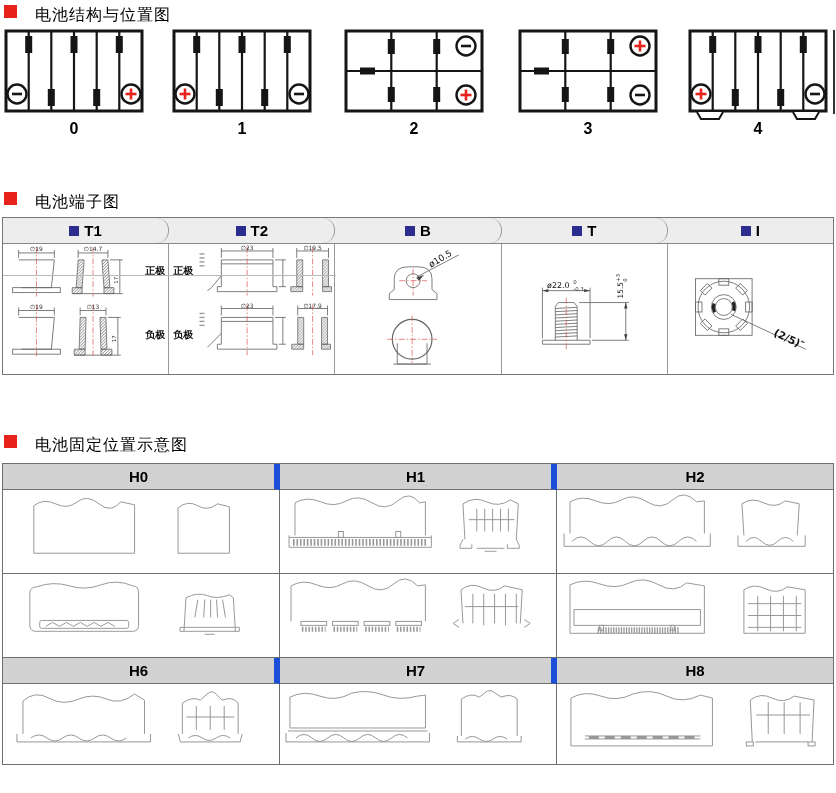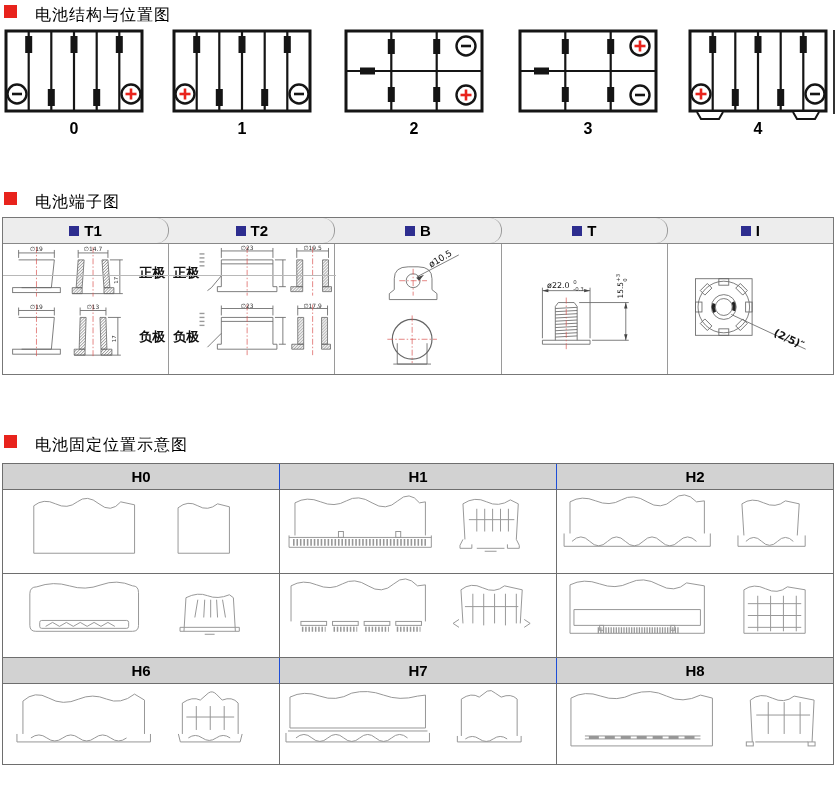--- a/index.html
+++ b/index.html
@@ -21,27 +21,27 @@
   .tt-head { display: flex; height: 26px; background: #ededed; border-bottom: 1px solid #888; }
   .tt-th { flex: 1; display: flex; align-items: center; justify-content: center; gap: 5px;
     font-weight: 700; font-size: 15px; border-right: 1px solid #9a9a9a; border-radius: 12px; }
   .tt-th:last-child { border-right: none; }
   .bsq { width: 10px; height: 10px; background: #2d2d8f; display: inline-block; }
   .tt-body { flex: 1; display: flex; position: relative; }
   .tt-cell { flex: 1; position: relative; border-right: 1px solid #9a9a9a; }
   .tt-cell:last-child { border-right: none; }
   .tt-cell svg { position: absolute; inset: 0; width: 100%; height: 100%; }
   .pn-div { position: absolute; left: 0; top: 57px; width: 333px; height: 1px; background: #b8b8b8; }
-  .pole { position: absolute; font-size: 13px; font-weight: 700; color: #111; }
+  .pole { position: absolute; font-size: 10px; font-weight: 700; color: #111; }
 
   
   .hd { position: absolute; left: 2px; top: 463px; width: 832px;
     border: 1px solid #6e6e6e; display: grid; grid-template-columns: 277px 277px 276px; background: #fff; }
   .hd-th { height: 26px; background: #d2d2d2; display: flex; align-items: center; justify-content: center;
-    font-weight: 700; font-size: 15px; border-right: 1px solid #1d4ed8; border-bottom: 1px solid #6e6e6e; }
+    font-weight: 700; font-size: 15px; border-right: 6px solid #1d4ed8; border-bottom: 1px solid #6e6e6e; }
   .hd-td { height: 84px; border-right: 1px solid #6e6e6e; border-bottom: 1px solid #6e6e6e;
     position: relative; background: #fff; }
   .hd-td.last { height: 80px; border-bottom: none; }
   .hd .c3 { border-right: none; text-align: center; }
   .hd-td svg { position: absolute; inset: 0; width: 100%; height: 100%; }
 
   svg text { font-family: "DejaVu Sans", sans-serif; }
   .dim { font-size: 6px; fill: #333; }
   .dimS { font-size: 5.5px; fill: #333; }
   .cl { stroke: #d9534f; stroke-width: 0.7; stroke-dasharray: 6 2 1.5 2; fill: none; }

